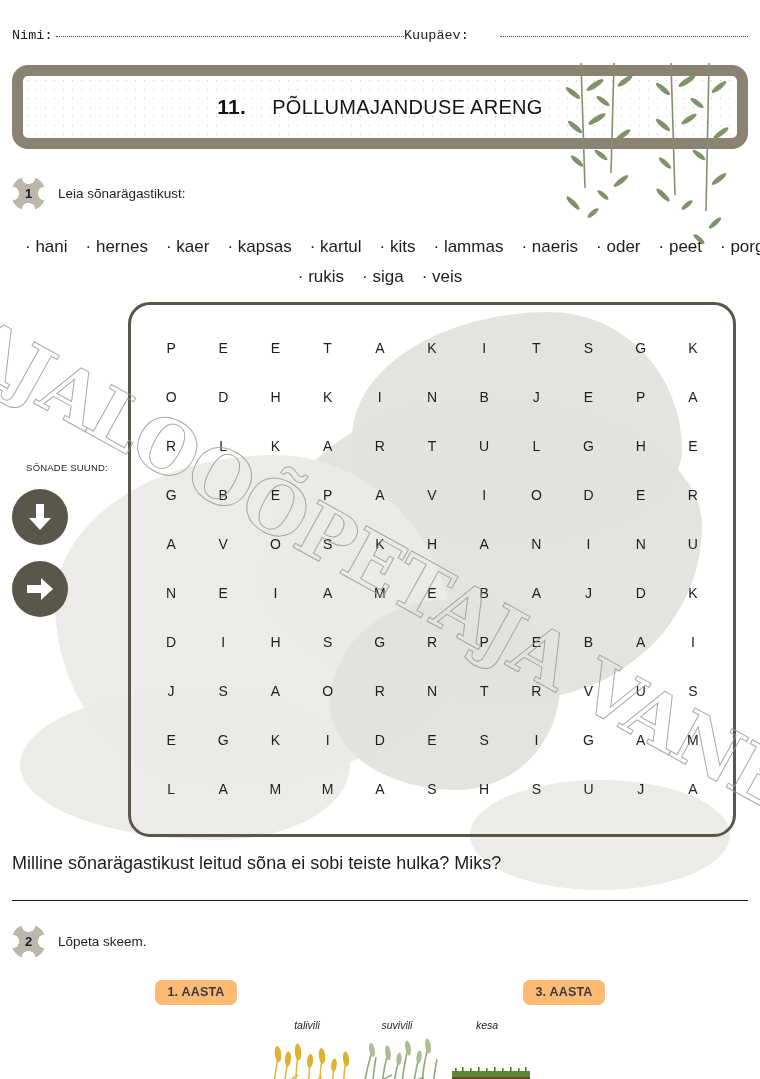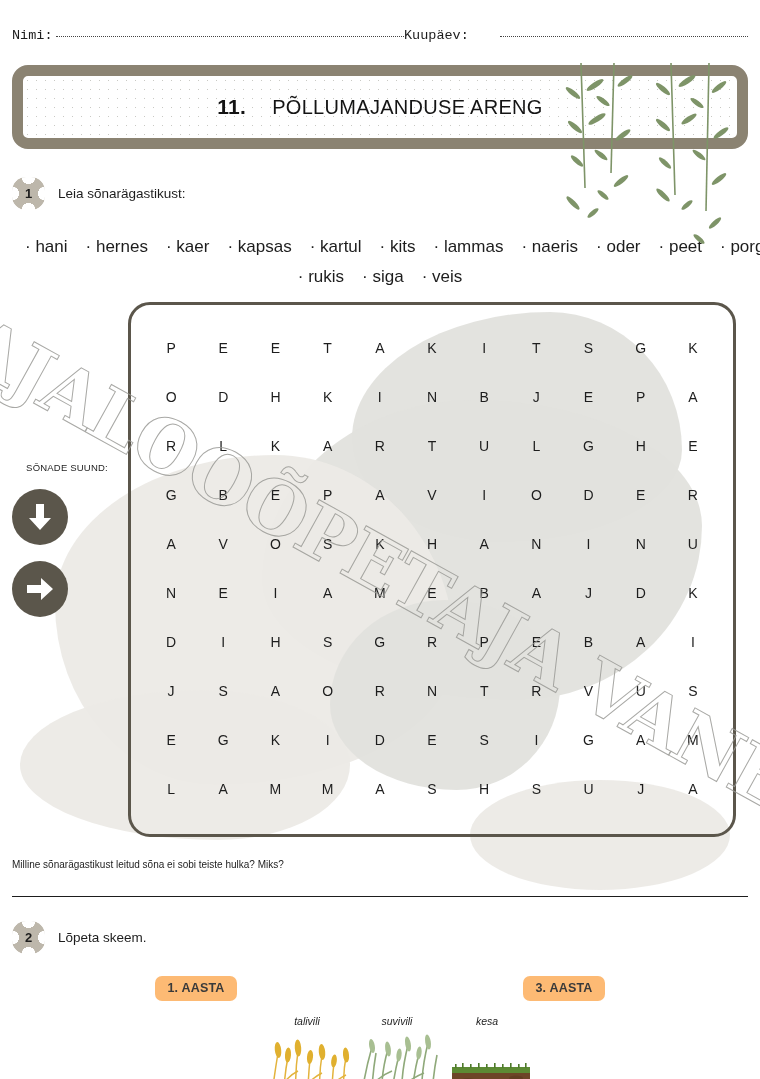--- a/index.html
+++ b/index.html
@@ -230,22 +230,22 @@
     grid-template-columns: repeat(11, 1fr);
     text-align: center;
     font-size: 14px;
     color: #1d1d1d;
     height: 49px;
     align-items: center;
   }
 
   
   .question {
-    margin-top: 22px;
-    font-size: 10px;
+    margin-top: 16px;
+    font-size: 18px;
   }
   .rule {
     margin-top: 26px;
     border-top: 1.6px solid #1d1d1d;
   }
 
   
   .ex2-head { margin-top: 24px; }
 
   .years {

